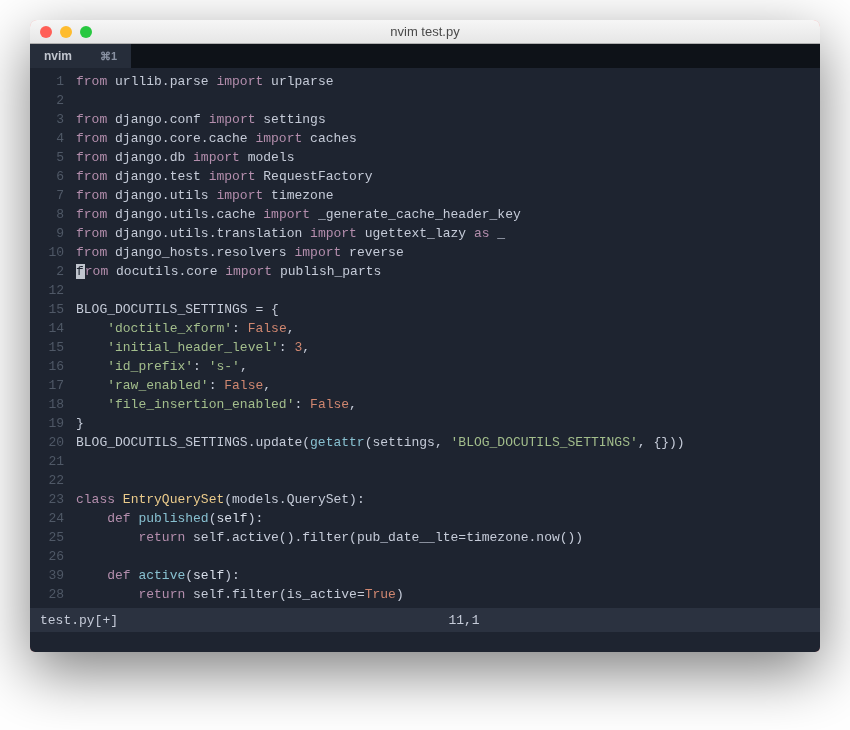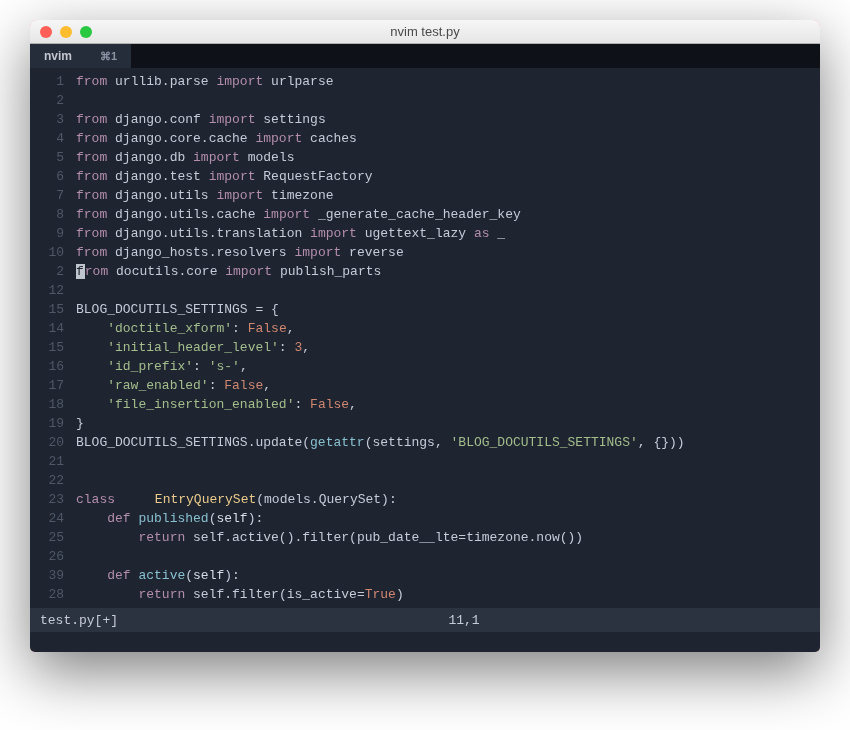--- a/index.html
+++ b/index.html
@@ -91,21 +91,21 @@
     }
     .ln { height: 19px; }
     .kw    { color: #b48ead; }
     .imp   { color: #b48ead; }
     .mod   { color: #c5cbd8; }
     .ident { color: #c5cbd8; }
     .str   { color: #a3be8c; }
     .num   { color: #d08770; }
     .const { color: #d08770; }
     .func  { color: #88c0d0; }
-    .clsname { color: #ebcb8b; margin-left: 32px; }
+    .clsname { color: #ebcb8b; }
     .defname { color: #88c0d0; }
     .self  { color: #d8dee9; }
     .eq    { color: #c5cbd8; }
     .punct { color: #c5cbd8; }
     .cursor {
       background: #c0c5ce;
       color: #1e2430;
       padding: 0 1px 0 0;
     }
     .statusbar {

